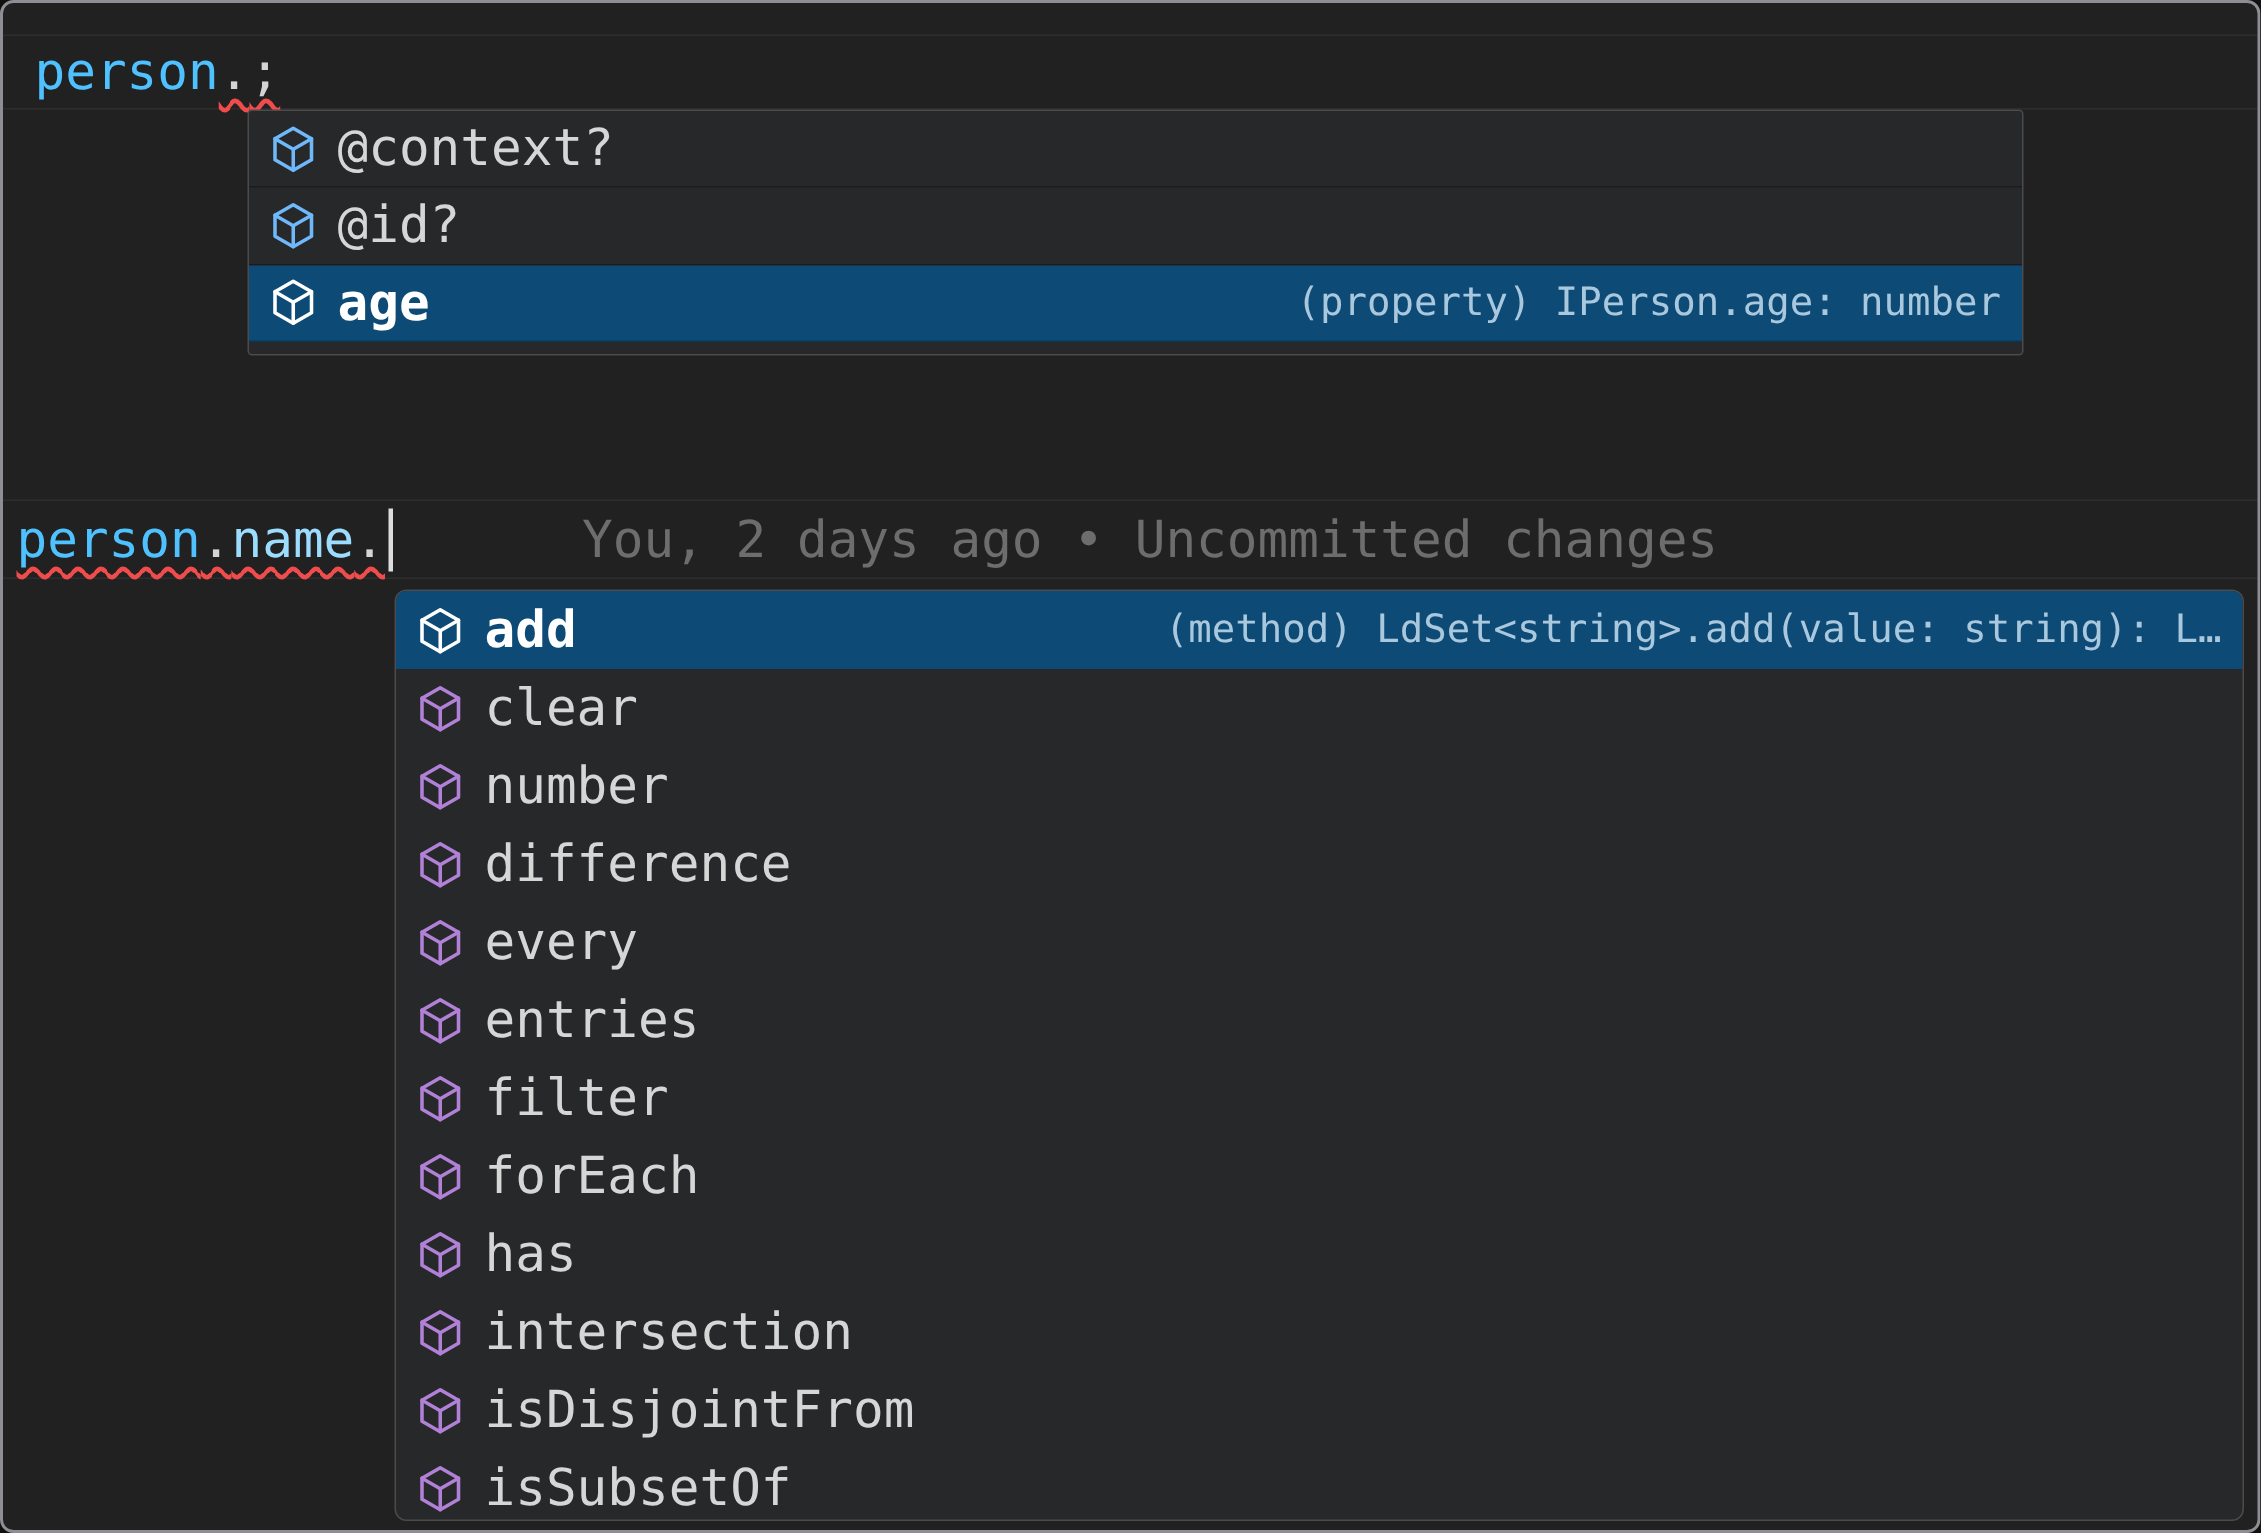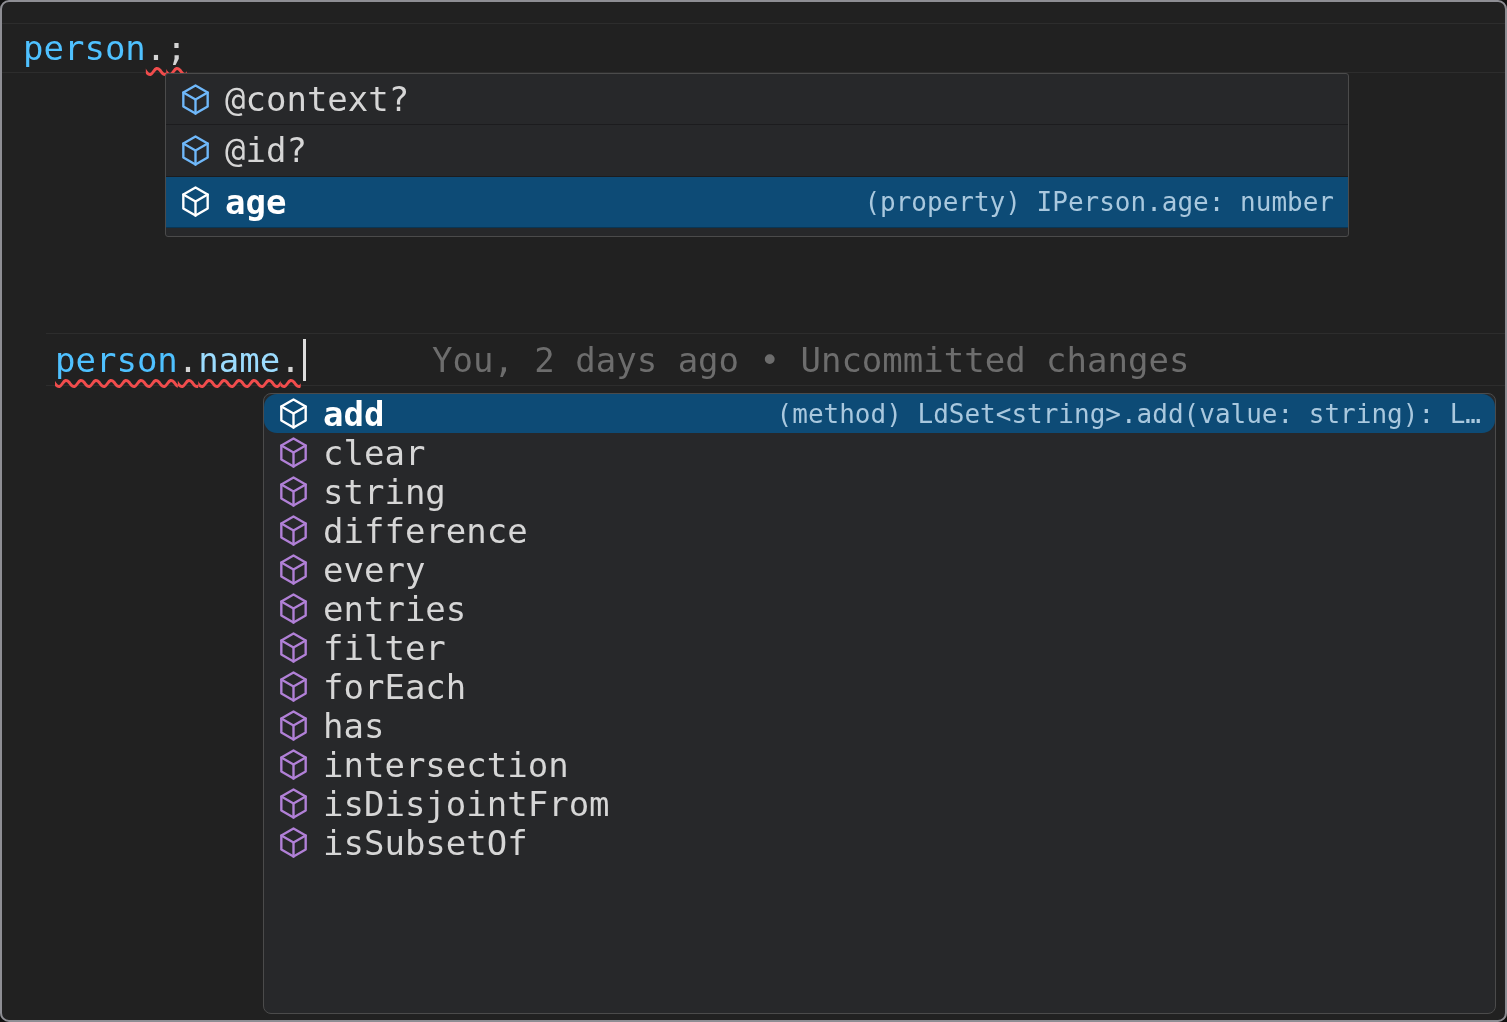--- a/index.html
+++ b/index.html
@@ -9,42 +9,42 @@
     font-family:"DejaVu Sans Mono","Liberation Mono",monospace;
   }
   .code-line{
     position:absolute;left:0;right:0;display:flex;align-items:center;
     box-sizing:border-box;font-size:34px;
     border-top:1px solid rgba(255,255,255,0.055);
     border-bottom:1px solid rgba(255,255,255,0.055);
     white-space:pre;
   }
   .line1{top:21px;height:50px;padding-left:21px;}
-  .line2{top:331px;height:53px;padding-left:9px;margin-left:44px;}
+  .line2{top:331px;height:53px;padding-left:9px;}
   .tok-var{color:#4FC1FF;}
   .tok-prop{color:#9CDCFE;}
   .tok-punct{color:#d4d4d4;}
   .squiggle,.squiggle-self{
     text-decoration-line:underline;text-decoration-style:wavy;
     text-decoration-color:#f14c4c;text-decoration-thickness:2.5px;
     text-underline-offset:7px;text-decoration-skip-ink:none;
   }
   .cursor{display:inline-block;width:3px;height:42px;background:#dddddd;margin-left:2px;}
   .blame{position:absolute;left:386px;top:0;height:100%;display:flex;align-items:center;
     color:#6d6d6d;font-size:34px;white-space:pre;}
   .suggest{
     position:absolute;background:#27282a;border:1px solid #4b4b4b;
     box-sizing:border-box;overflow:hidden;
   }
   .suggest1{left:163px;top:71px;width:1184px;height:164px;border-radius:3px;}
   .suggest2{left:261px;top:391px;width:1233px;height:621px;border-radius:8px;}
   .srow{display:flex;align-items:center;padding:0 14px 0 13px;box-sizing:border-box;}
   .suggest1 .srow{height:51.25px;border-bottom:1px solid rgba(0,0,0,0.28);}
   .suggest1 .srow:last-child{border-bottom:none;}
-  .suggest2 .srow{height:39px;border-radius:13px;}
+  .suggest2 .srow{height:52px;}
   .srow.selected{background:#0d4b76;text-align:right;}
   .sicon{width:33px;height:33px;margin-right:13px;flex:none;display:flex;}
   .sicon svg{width:100%;height:100%;}
   .icon-field{color:#6fb8fa;}
   .icon-method{color:#b180d7;}
   .srow.selected .sicon{color:#ffffff;}
   .slabel{font-size:34px;color:#d6d6d6;white-space:pre;}
   .srow.selected .slabel{color:#ffffff;font-weight:bold;}
   .sdetail{margin-left:auto;padding-left:30px;font-size:26px;color:#a9c8de;
     white-space:pre;overflow:hidden;}
@@ -134,21 +134,21 @@
 
   </div>
       <div class="srow">
     <span class="sicon icon-method">
       <svg viewBox="0 0 16 16" fill="none" stroke="currentColor" stroke-width="1.15" stroke-linejoin="round" stroke-linecap="round">
         <path d="M8 1.2 L13.9 4.6 L13.9 11.4 L8 14.8 L2.1 11.4 L2.1 4.6 Z"></path>
         <path d="M2.1 4.6 L8 8 L13.9 4.6"></path>
         <path d="M8 8 L8 14.8"></path>
       </svg>
     </span>
-    <span class="slabel">string</span>
+    <span class="slabel">number</span>
 
   </div>
       <div class="srow">
     <span class="sicon icon-method">
       <svg viewBox="0 0 16 16" fill="none" stroke="currentColor" stroke-width="1.15" stroke-linejoin="round" stroke-linecap="round">
         <path d="M8 1.2 L13.9 4.6 L13.9 11.4 L8 14.8 L2.1 11.4 L2.1 4.6 Z"></path>
         <path d="M2.1 4.6 L8 8 L13.9 4.6"></path>
         <path d="M8 8 L8 14.8"></path>
       </svg>
     </span>

